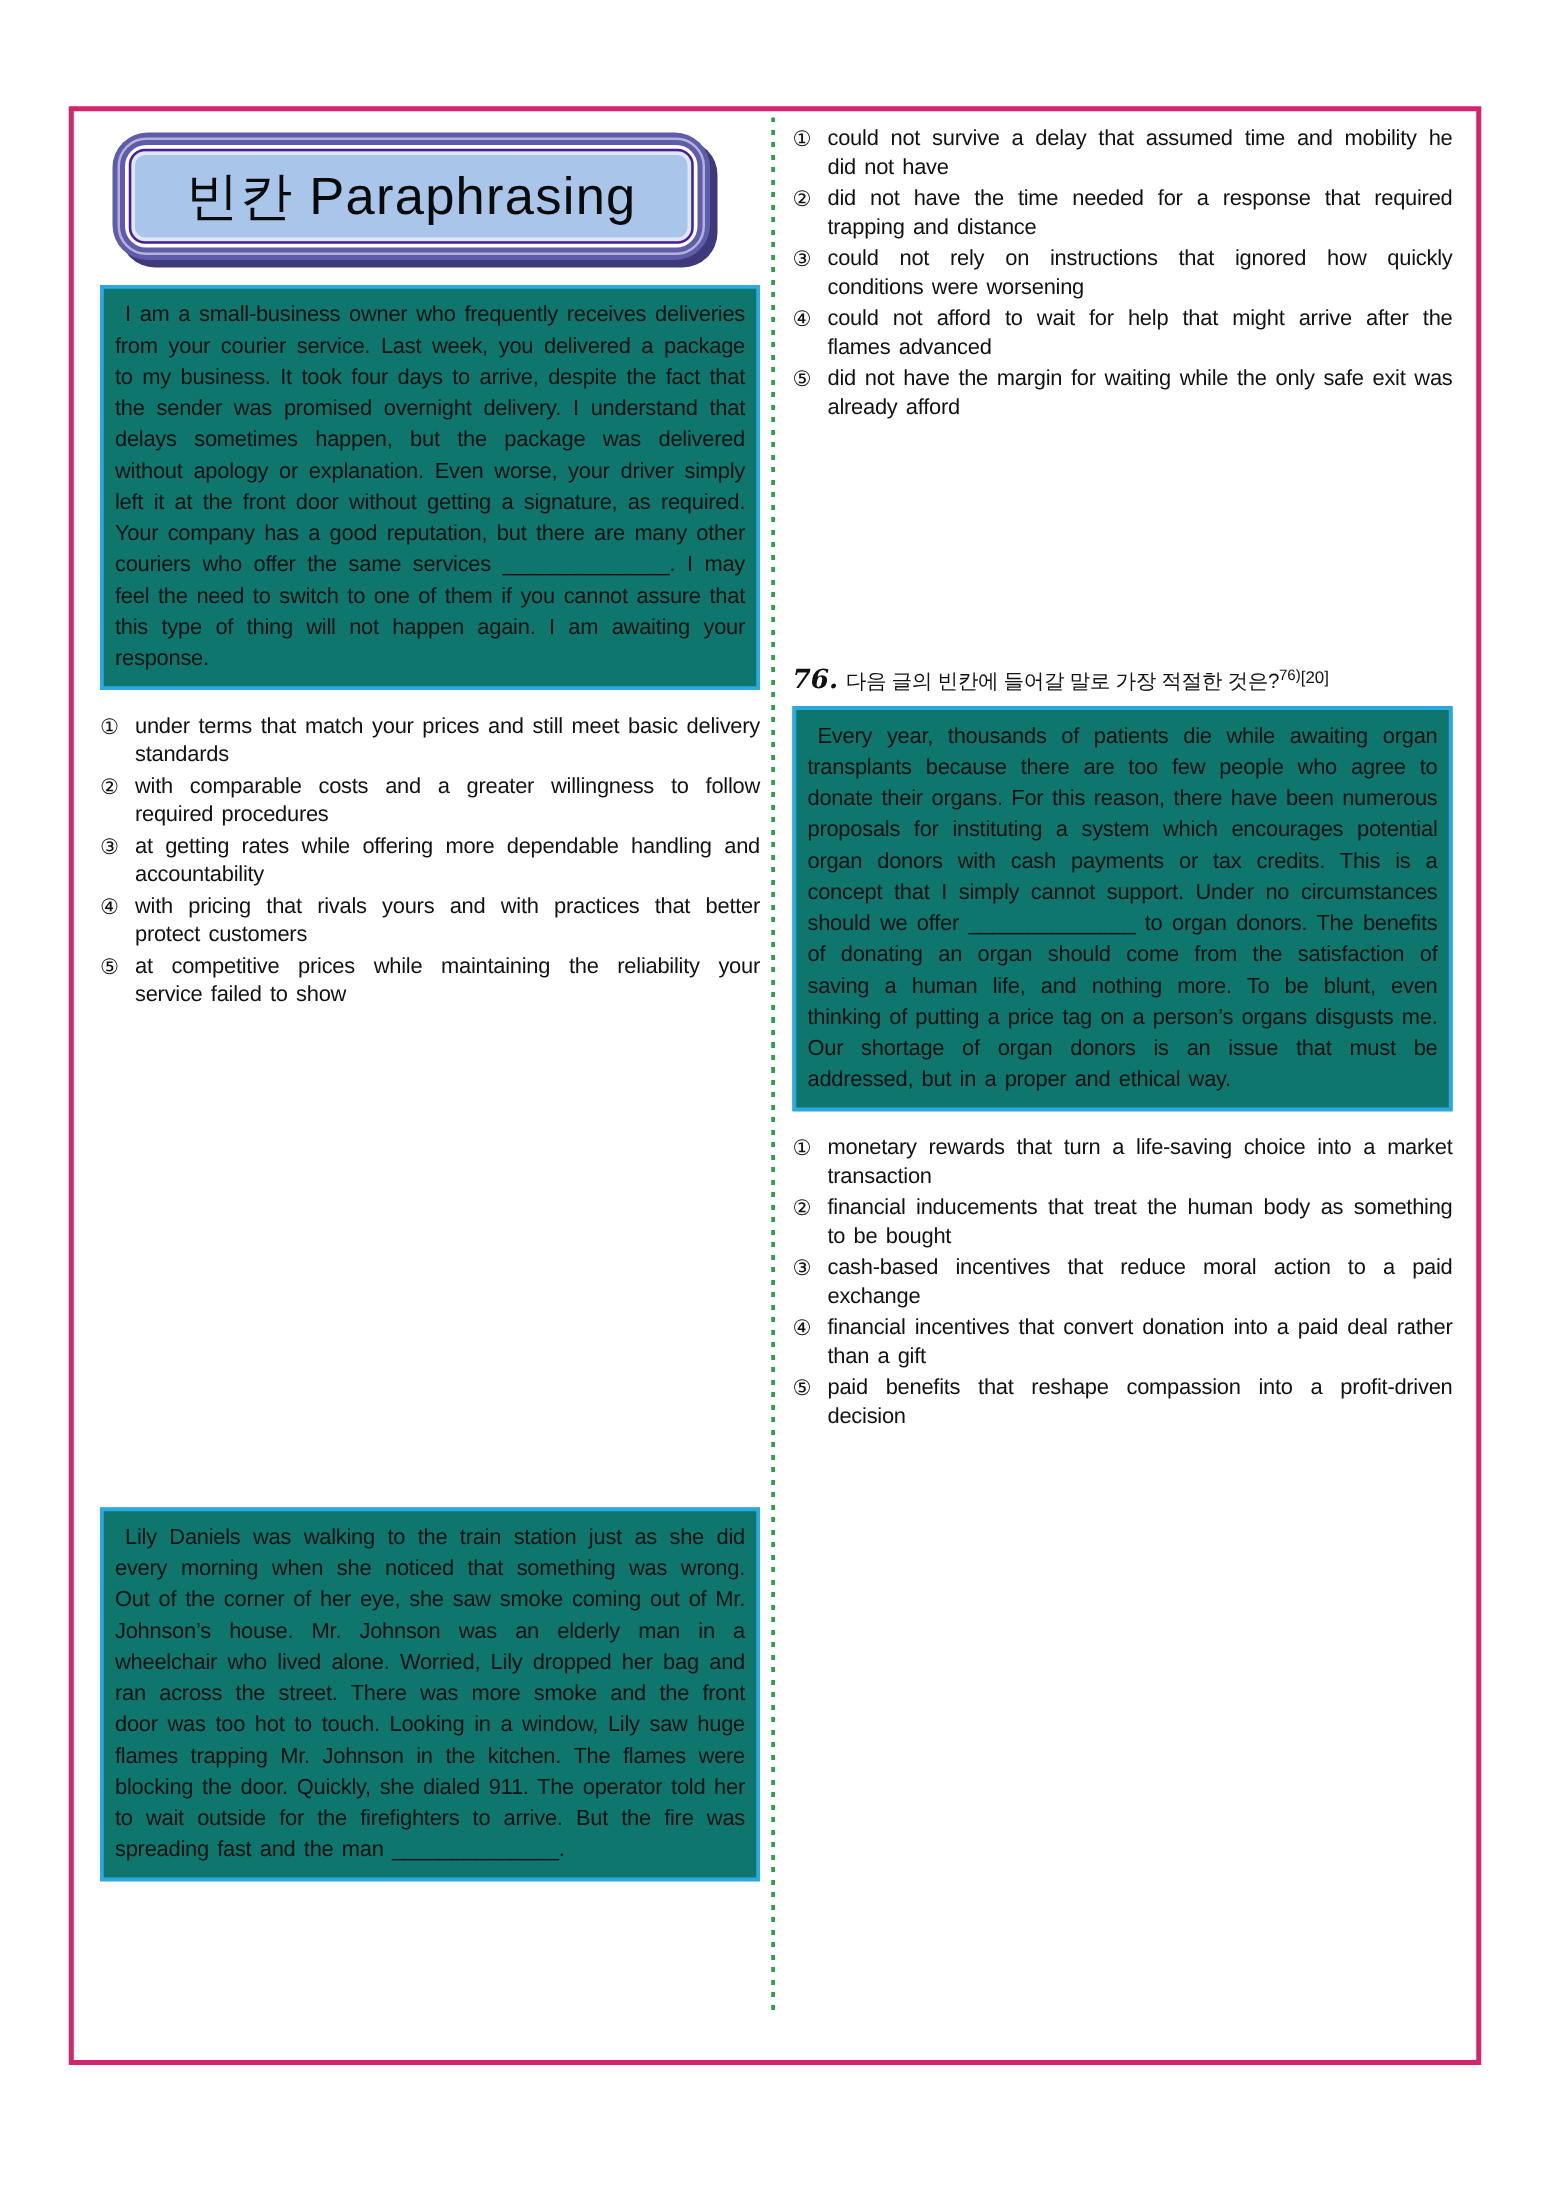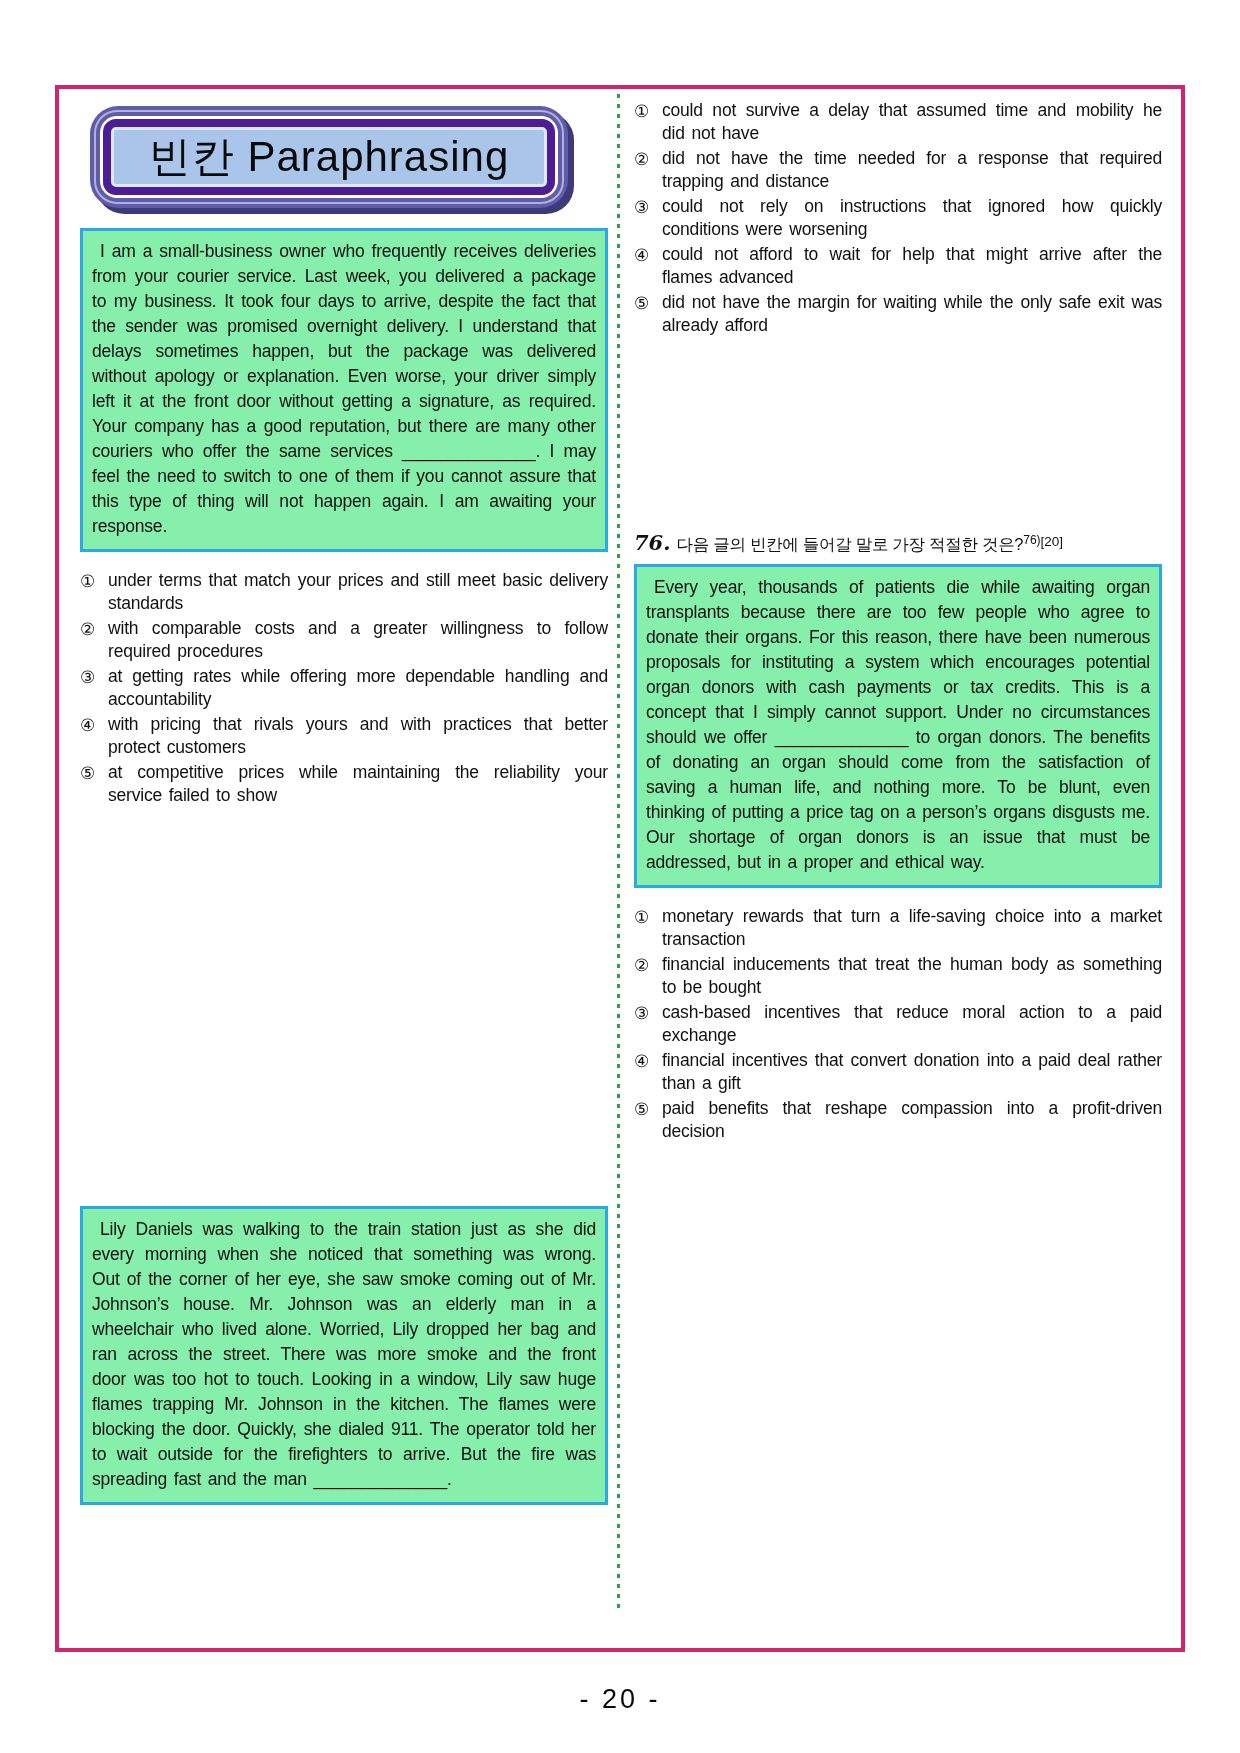--- a/index.html
+++ b/index.html
@@ -20,41 +20,41 @@
   .col-right{left:634px;}
 
   
   .tb-outer{
     position:absolute;left:10px;top:106px;width:478px;height:102px;box-sizing:border-box;
     background:#5f5caa;border-radius:28px;box-shadow:6px 6px 0 #3c3a78;padding:4px;
   }
   .tb-ring{height:100%;box-sizing:border-box;border:2px solid #b3b1d9;background:#5f5caa;border-radius:23px;padding:4px;}
   .tb-gap{height:100%;box-sizing:border-box;background:#ffffff;border-radius:17px;padding:3px;}
   .tb-panel{
-    height:100%;box-sizing:border-box;background:#a9c6ea;border:8px solid #4c1d95;border-radius:13px;
+    height:100%;box-sizing:border-box;background:#a9c6ea;border:2px solid #4c1d95;border-radius:13px;
     box-shadow:inset 0 0 0 3px #dde9f7;display:flex;align-items:center;justify-content:center;
     font-size:42px;letter-spacing:1px;color:#0a0a0a;
   }
 
   
   .q{position:absolute;left:0;width:528px;}
   .q74{top:228px;}
   .q75{top:1206px;}
   .q76{top:527px;}
   .opts-q75{position:absolute;left:0;top:99px;width:528px;}
 
   .qheader{margin:0 0 7px 0;font-size:16.5px;line-height:26px;font-weight:normal;white-space:nowrap;}
   .qnum{font-family:"DejaVu Serif",serif;font-style:italic;font-weight:bold;font-size:21px;margin-right:6px;}
   .qprompt{font-size:16.5px;letter-spacing:-0.3px;}
   .qfoot{font-size:12px;vertical-align:6px;}
   .qtag{font-size:13.5px;vertical-align:4px;}
 
   .pbox{
     border:3px solid #2aaae1;box-sizing:border-box;width:528px;
-    padding:8px 9px 10px 9px;background:#86efac;
+    padding:8px 9px 10px 9px;background:#0f766e;
   }
   .passage{
     margin:0;font-size:17.5px;line-height:25px;text-align:justify;text-indent:8px;
     letter-spacing:-0.2px;word-spacing:2px;
   }
 
   .opts{list-style:none;margin:17px 0 0 0;padding:0;}
   .opts-q75 .opts{margin-top:0;}
   .opt{display:flex;margin:0 0 2px 0;}
   .mark{flex:0 0 28px;font-size:17px;line-height:25.5px;}
@@ -172,14 +172,13 @@
             <span class="otext">financial incentives that convert donation into a paid deal rather than a gift</span>
           </li>
         <li class="opt">
             <span class="mark">⑤</span>
             <span class="otext">paid benefits that reshape compassion into a profit-driven decision</span>
           </li>
       </ol>
     </section>
   </div>
 
-  <div class="pagenum">- 20 -</div>
 </div>
 
 </body></html>

